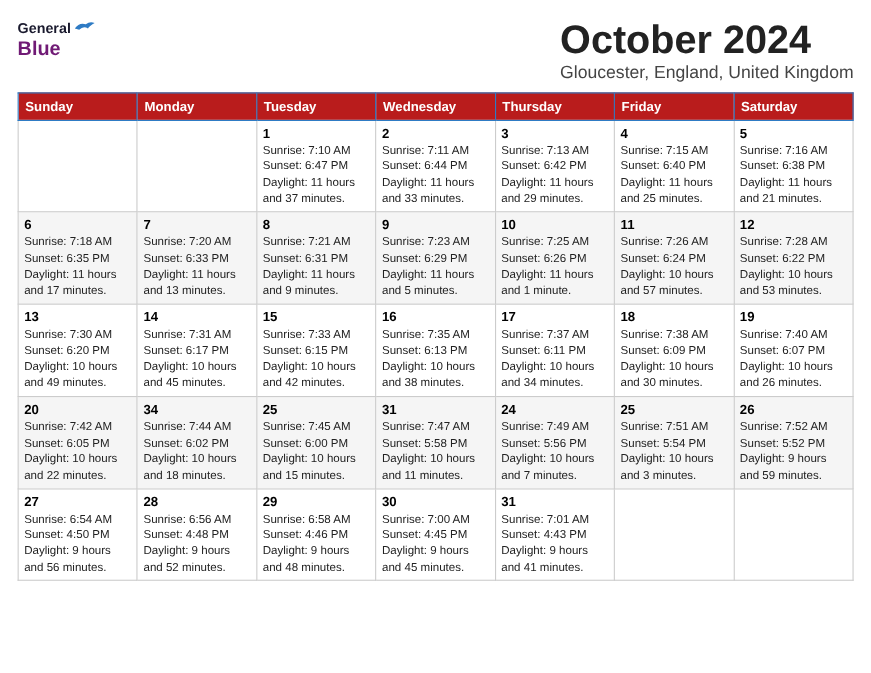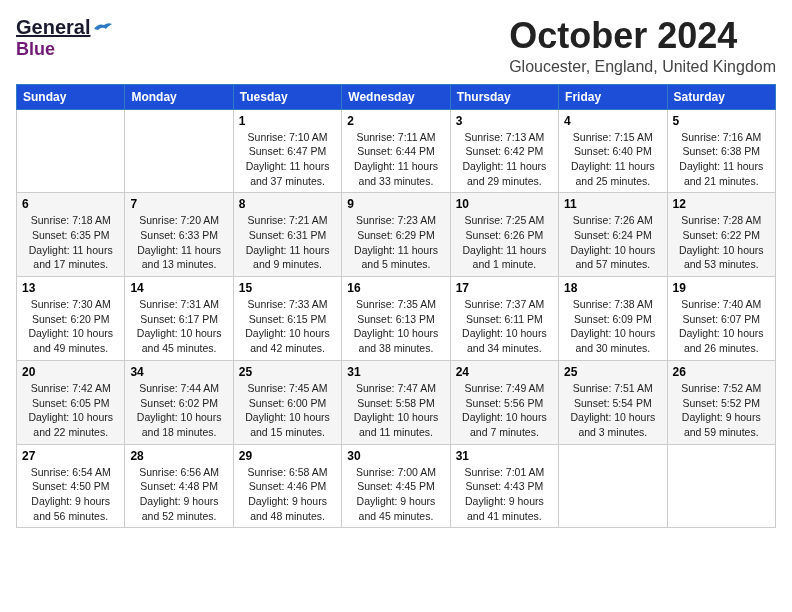--- a/index.html
+++ b/index.html
@@ -38,21 +38,21 @@
       font-size: 16px;
       color: #444;
       margin-top: 2px;
     }
     .calendar-table {
       width: 100%;
       border-collapse: collapse;
       font-size: 11px;
     }
     .calendar-table th {
-      background-color: #1d4ed8;
+      background-color: #b91c1c;
       color: #fff;
       text-align: left;
       padding: 5px 6px;
       font-size: 12px;
       font-weight: bold;
       border: 1px solid #2e7bc4;
     }
     .calendar-table td {
       border: 1px solid #ccc;
       vertical-align: top;
@@ -70,33 +70,32 @@
     .day-number {
       font-weight: bold;
       font-size: 12px;
       margin-bottom: 2px;
       display: block;
     }
     .day-info {
       font-size: 10.5px;
       color: #222;
       line-height: 1.4;
-      text-align: center;
     }
     .empty-cell {
       background-color: #fff;
     }
   </style>
 </head>
 <body>
 
 <div class="header-area">
   <div class="logo">
     <div class="logo-row">
-      <span style="font-size:20px;font-weight:bold;color:#1a1a2e;text-decoration:underline;">General</span>
+      <span style="font-size:13px;font-weight:bold;color:#1a1a2e;">General</span>
       <svg width="22" height="16" viewBox="0 0 22 16" style="margin-left:2px;margin-top:2px;">
         <path d="M2,8 Q6,2 12,4 Q16,1 20,3 Q15,6 14,8 Q10,5 6,9 Z" fill="#2e7bc4"></path>
       </svg>
     </div>
     <div class="logo-row">
       <span style="font-size:18px;font-weight:bold;color:#701a75;">Blue</span>
     </div>
   </div>
   <div class="title-area">
     <div class="month-title">October 2024</div>

